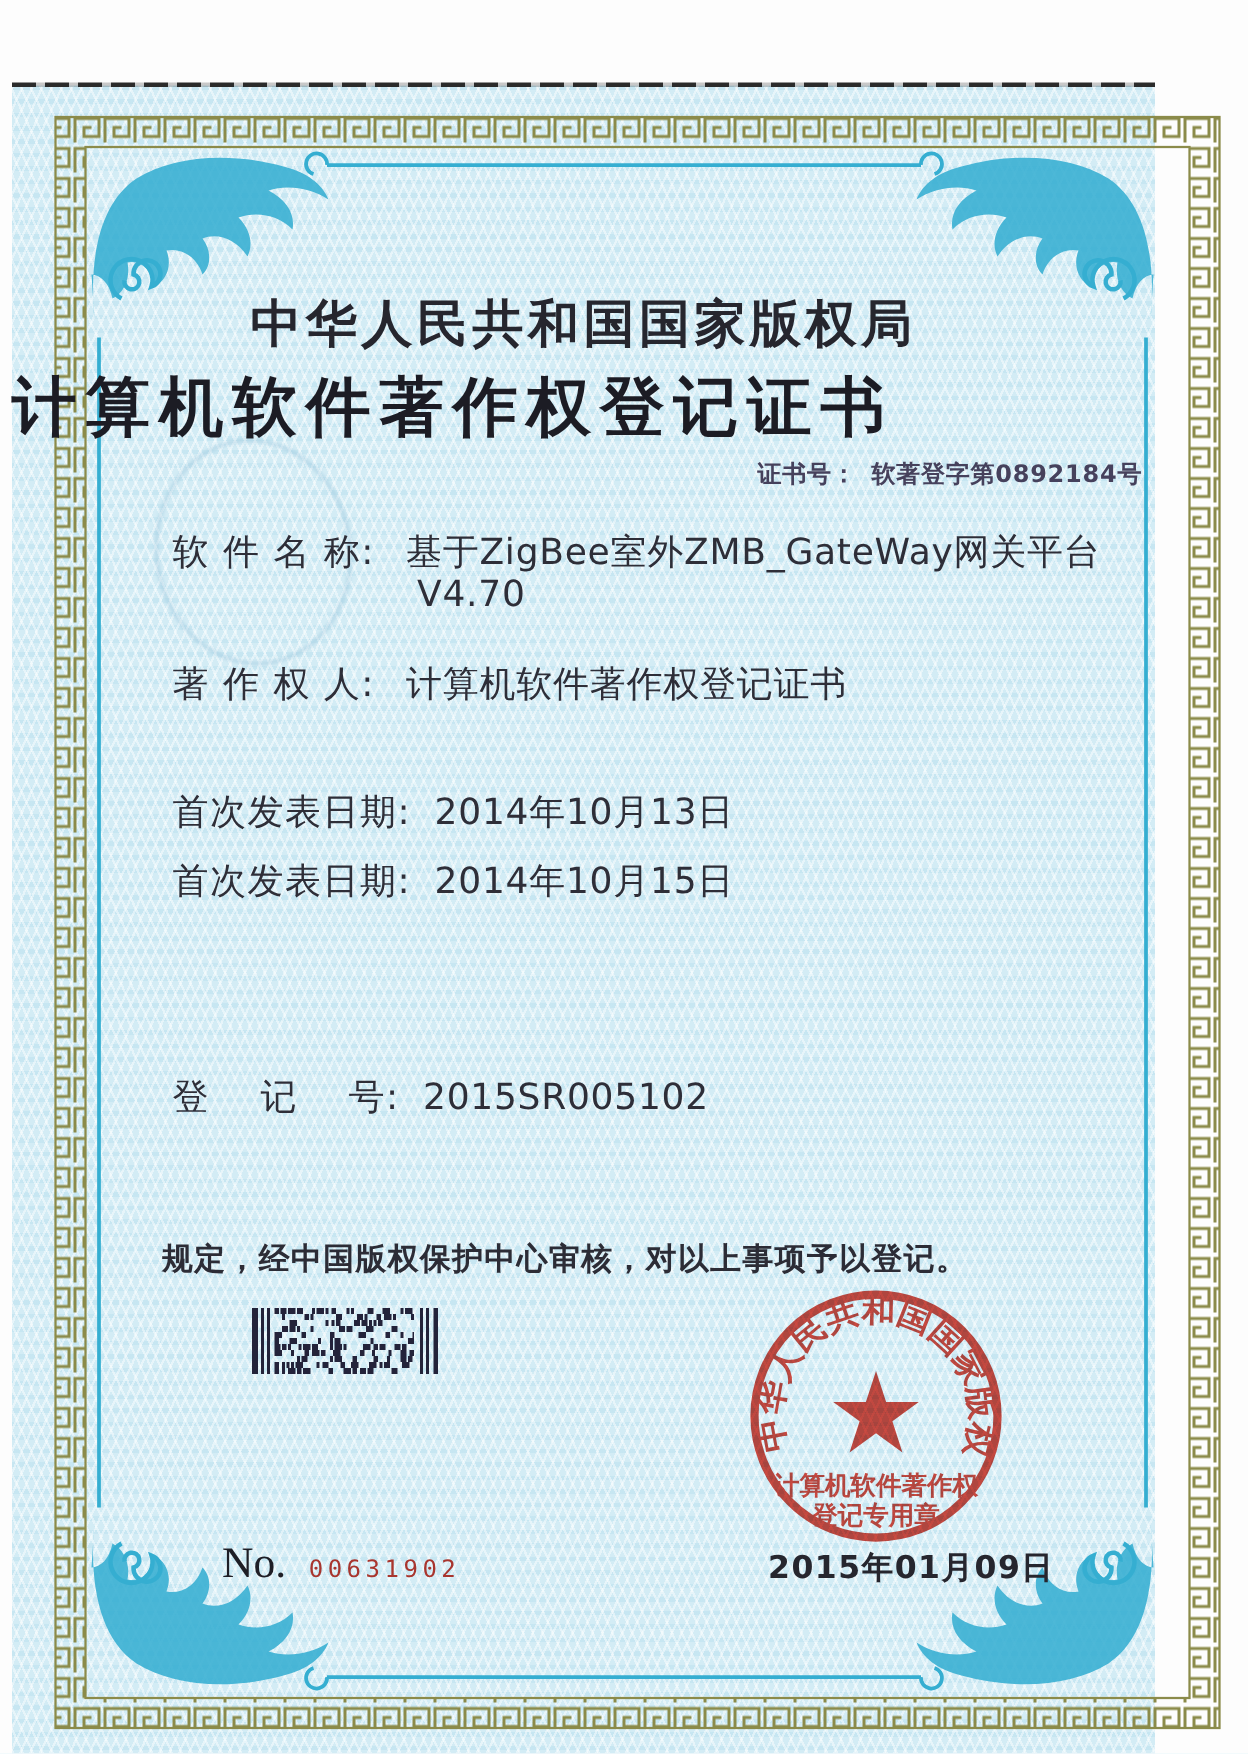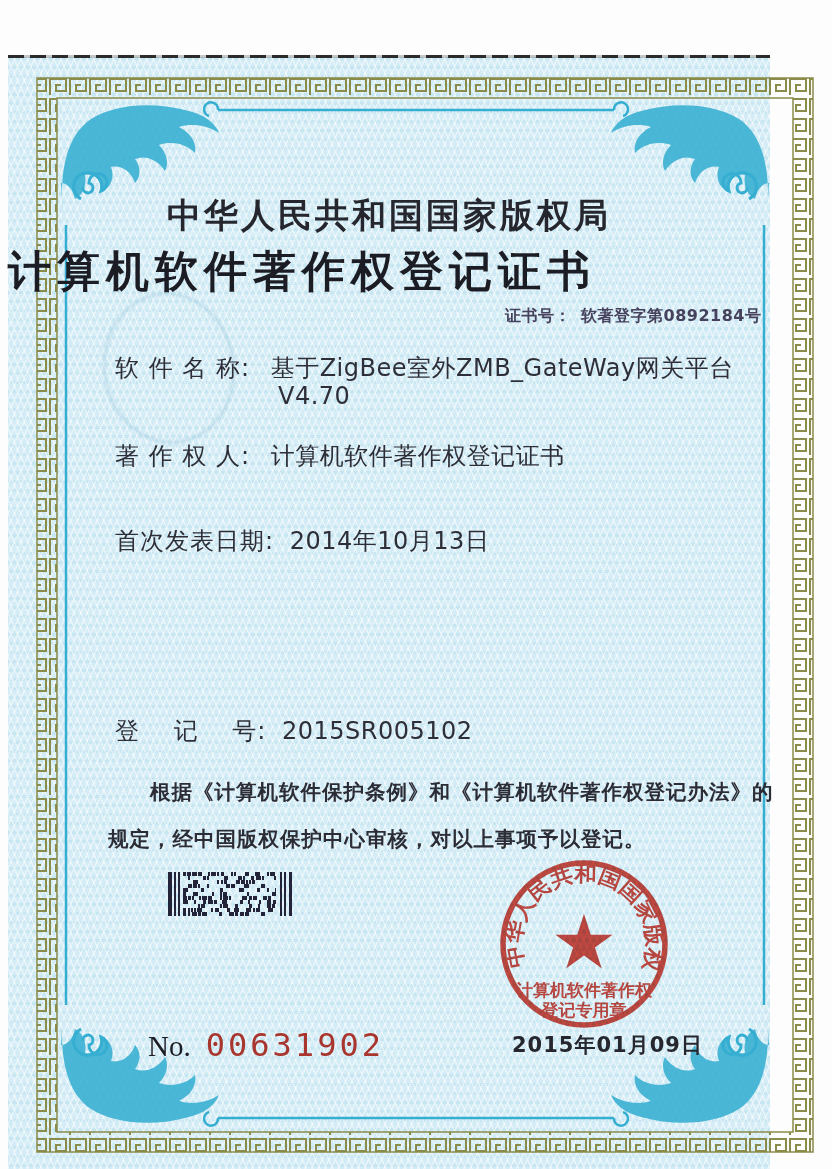--- a/index.html
+++ b/index.html
@@ -49,21 +49,21 @@
   .frow .fvalue{margin-left:8px;letter-spacing:.5px}
   .r1{top:295px}.r1b{top:325px;left:254px}.r2{top:383px}.r3{top:468px}
   .r4{top:514px}.r5{top:563px}.r6{top:611px}.r7{top:658px}
   .para{position:absolute;left:100px;width:655px;font-size:20.5px;font-weight:700;
         letter-spacing:1px;color:#2c2c36;white-space:nowrap}
   .p1{top:721px;padding-left:42px}
   .p2{top:768px}
   .barcode{position:absolute;left:160px;top:815px;width:124px;height:44px}
   .serial{position:absolute;left:140px;top:969px;white-space:nowrap}
   .serial .no{font-family:"Liberation Serif",serif;font-size:29px;color:#1e1e26}
-  .serial .num{font-family:"DejaVu Sans Mono",monospace;font-size:32px;
+  .serial .num{font-family:"DejaVu Sans Mono",monospace;font-size:16px;
                letter-spacing:3px;color:var(--serial_red,#a8352e);margin-left:10px}
   .sealwrap{position:absolute;left:470px;top:781px;width:212px;height:212px;
             mix-blend-mode:multiply;opacity:.92}
   .issuedate{position:absolute;left:504px;top:974px;font-size:21px;font-weight:700;
              letter-spacing:1px;color:#26262e}
 </style>
 </head>
 <body>
 
 <div class="paper">
@@ -124,26 +124,29 @@
     <span class="fvalue" style="margin-left:16px">V4.70</span>
   </div>
   <div class="frow r2">
     <span class="flabel">著 作 权 人:</span>
     <span class="fvalue">计算机软件著作权登记证书</span>
   </div>
   <div class="frow r3">
     <span class="flabel">首次发表日期:</span>
     <span class="fvalue">2014年10月13日</span>
   </div>
+  <div class="frow r4">
+    <span class="flabel">首次发表日期:</span>
+    <span class="fvalue">2014年10月15日</span>
+  </div>
   <div class="frow r7">
     <span class="flabel">登　 记　 号:</span>
     <span class="fvalue">2015SR005102</span>
   </div>
 
-  <div class="para p1">根据《计算机软件保护条例》和《计算机软件著作权登记办法》的</div>
   <div class="para p2">规定，经中国版权保护中心审核，对以上事项予以登记。</div>
 
   <svg id="bc" class="barcode" width="124" height="44" viewBox="0 0 124 44">
       <rect x="0" y="0" width="4" height="44" fill="var(--barcode_ink,#23233a)"></rect>
       <rect x="6" y="0" width="2" height="44" fill="var(--barcode_ink,#23233a)"></rect>
       <rect x="10" y="0" width="2" height="44" fill="var(--barcode_ink,#23233a)"></rect>
       <rect x="112" y="0" width="2" height="44" fill="var(--barcode_ink,#23233a)"></rect>
       <rect x="116" y="0" width="2" height="44" fill="var(--barcode_ink,#23233a)"></rect>
       <rect x="121" y="0" width="3" height="44" fill="var(--barcode_ink,#23233a)"></rect>
       <rect x="15" y="0" width="3" height="4" fill="var(--barcode_ink,#23233a)"></rect>

